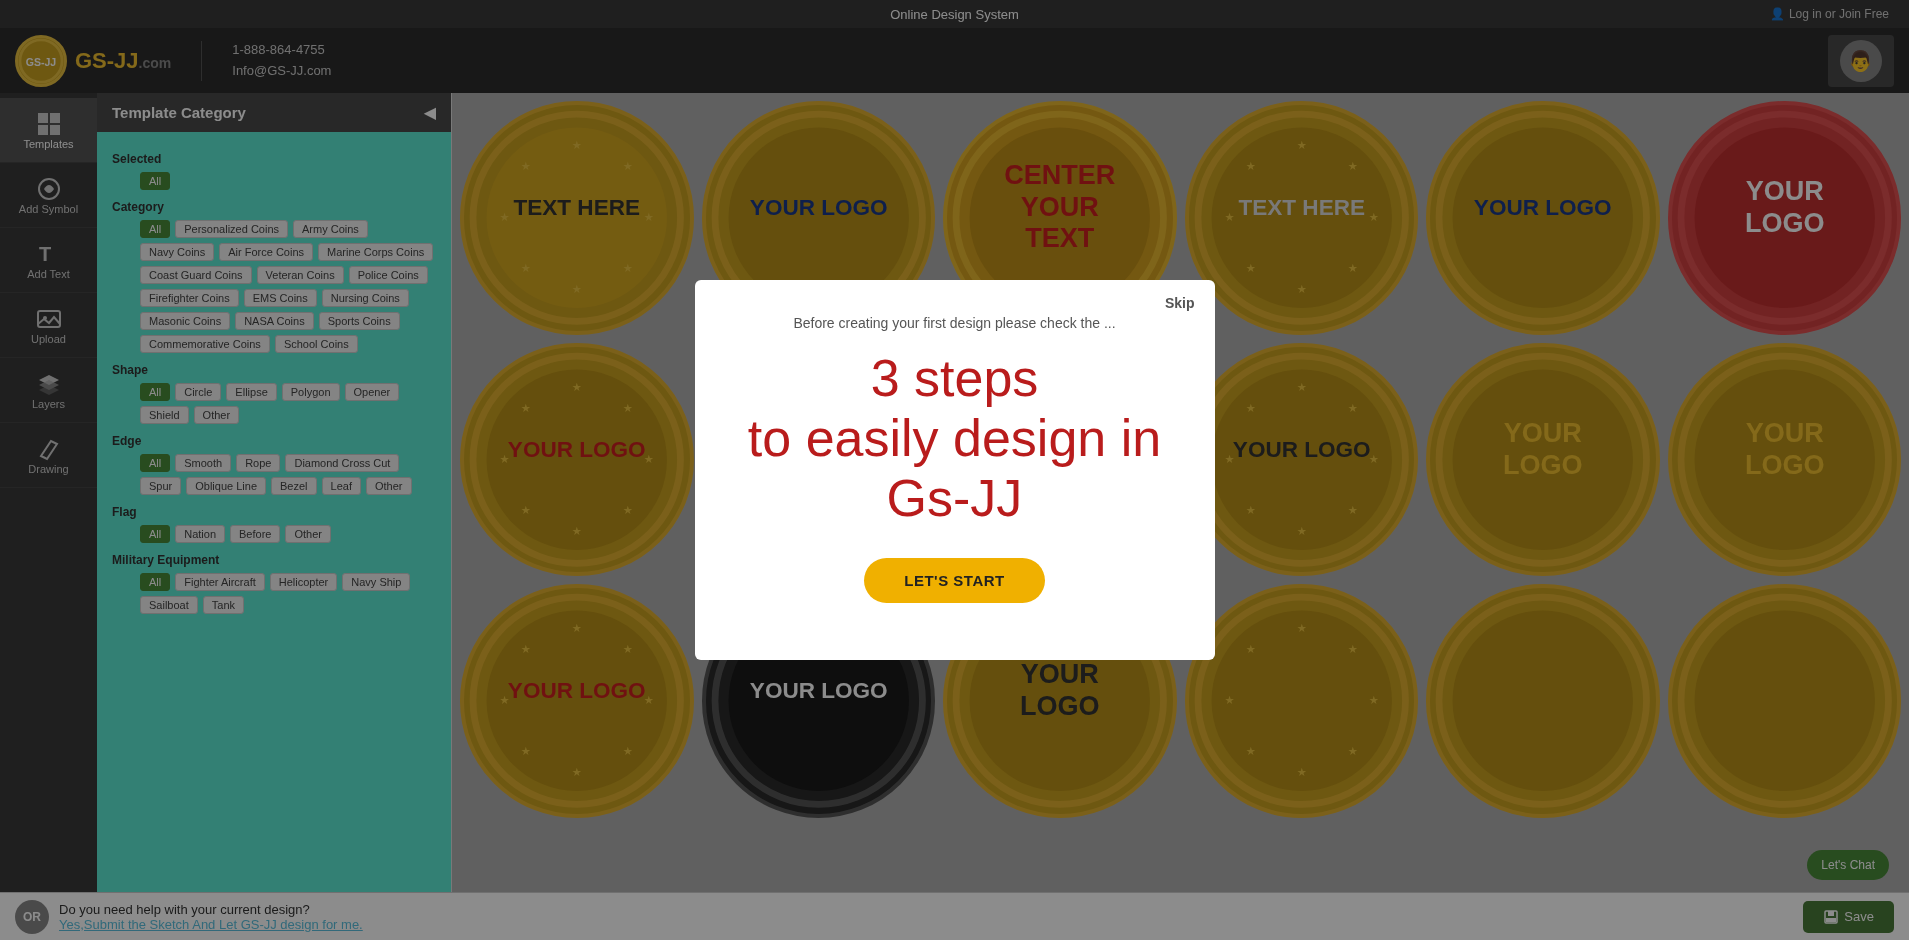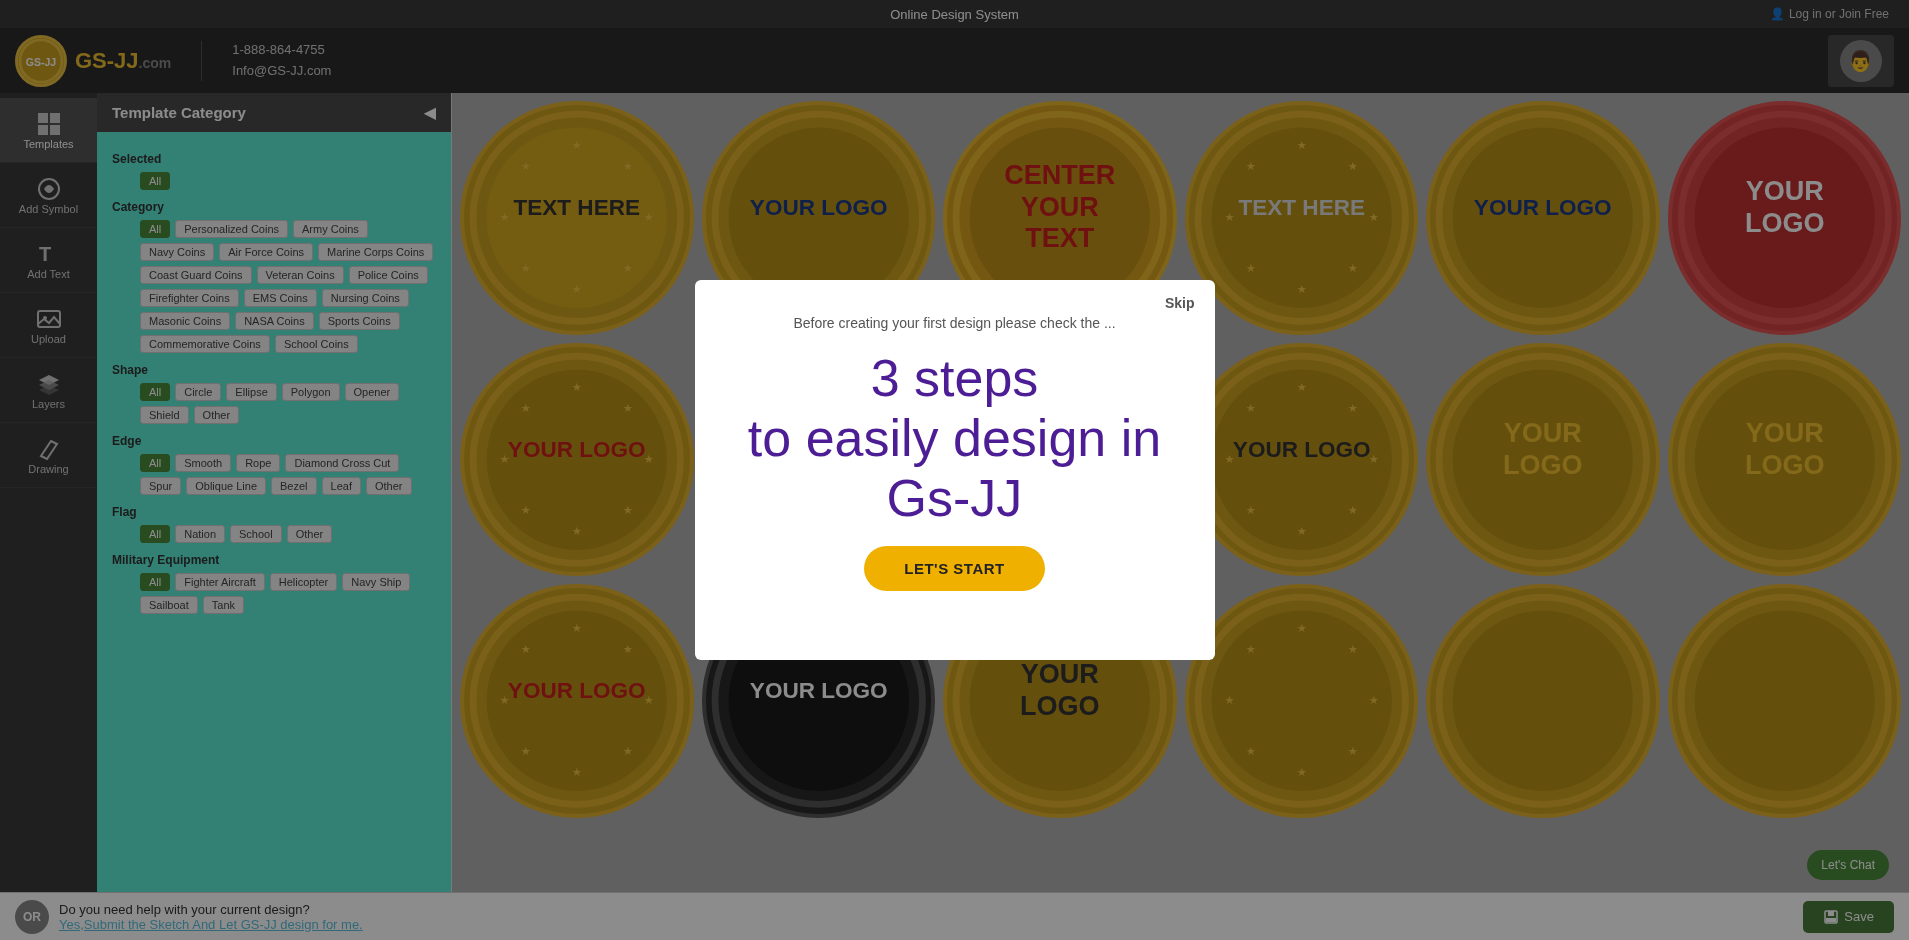--- a/index.html
+++ b/index.html
@@ -300,23 +300,23 @@
       font-weight: bold;
     }
     .modal-subtitle {
       font-size: 14px;
       color: #555;
       margin-bottom: 18px;
     }
     .modal-title {
       font-size: 52px;
       font-weight: 300;
-      color: #4c1d95;
+      color: #b91c1c;
       line-height: 1.15;
-      margin-bottom: 18px;
+      margin-bottom: 30px;
     }
     .modal-cta {
       background: #f0b000;
       color: #222;
       border: none;
       padding: 14px 40px;
       border-radius: 30px;
       font-size: 15px;
       font-weight: bold;
       cursor: pointer;
@@ -498,21 +498,21 @@
           <span class="tag">Oblique Line</span>
           <span class="tag">Bezel</span>
           <span class="tag">Leaf</span>
           <span class="tag">Other</span>
         </div>
 
       <div class="panel-section-title">Flag</div>
       <div class="tag-group" id="flag-tags">
           <span class="tag active-tag">All</span>
           <span class="tag">Nation</span>
-          <span class="tag">School</span>
+          <span class="tag">Before</span>
           <span class="tag">Other</span>
         </div>
 
       <div class="panel-section-title">Military Equipment</div>
       <div class="tag-group" id="military-tags">
           <span class="tag active-tag">All</span>
           <span class="tag">Fighter Aircraft</span>
           <span class="tag">Helicopter</span>
           <span class="tag">Navy Ship</span>
           <span class="tag">Sailboat</span>

